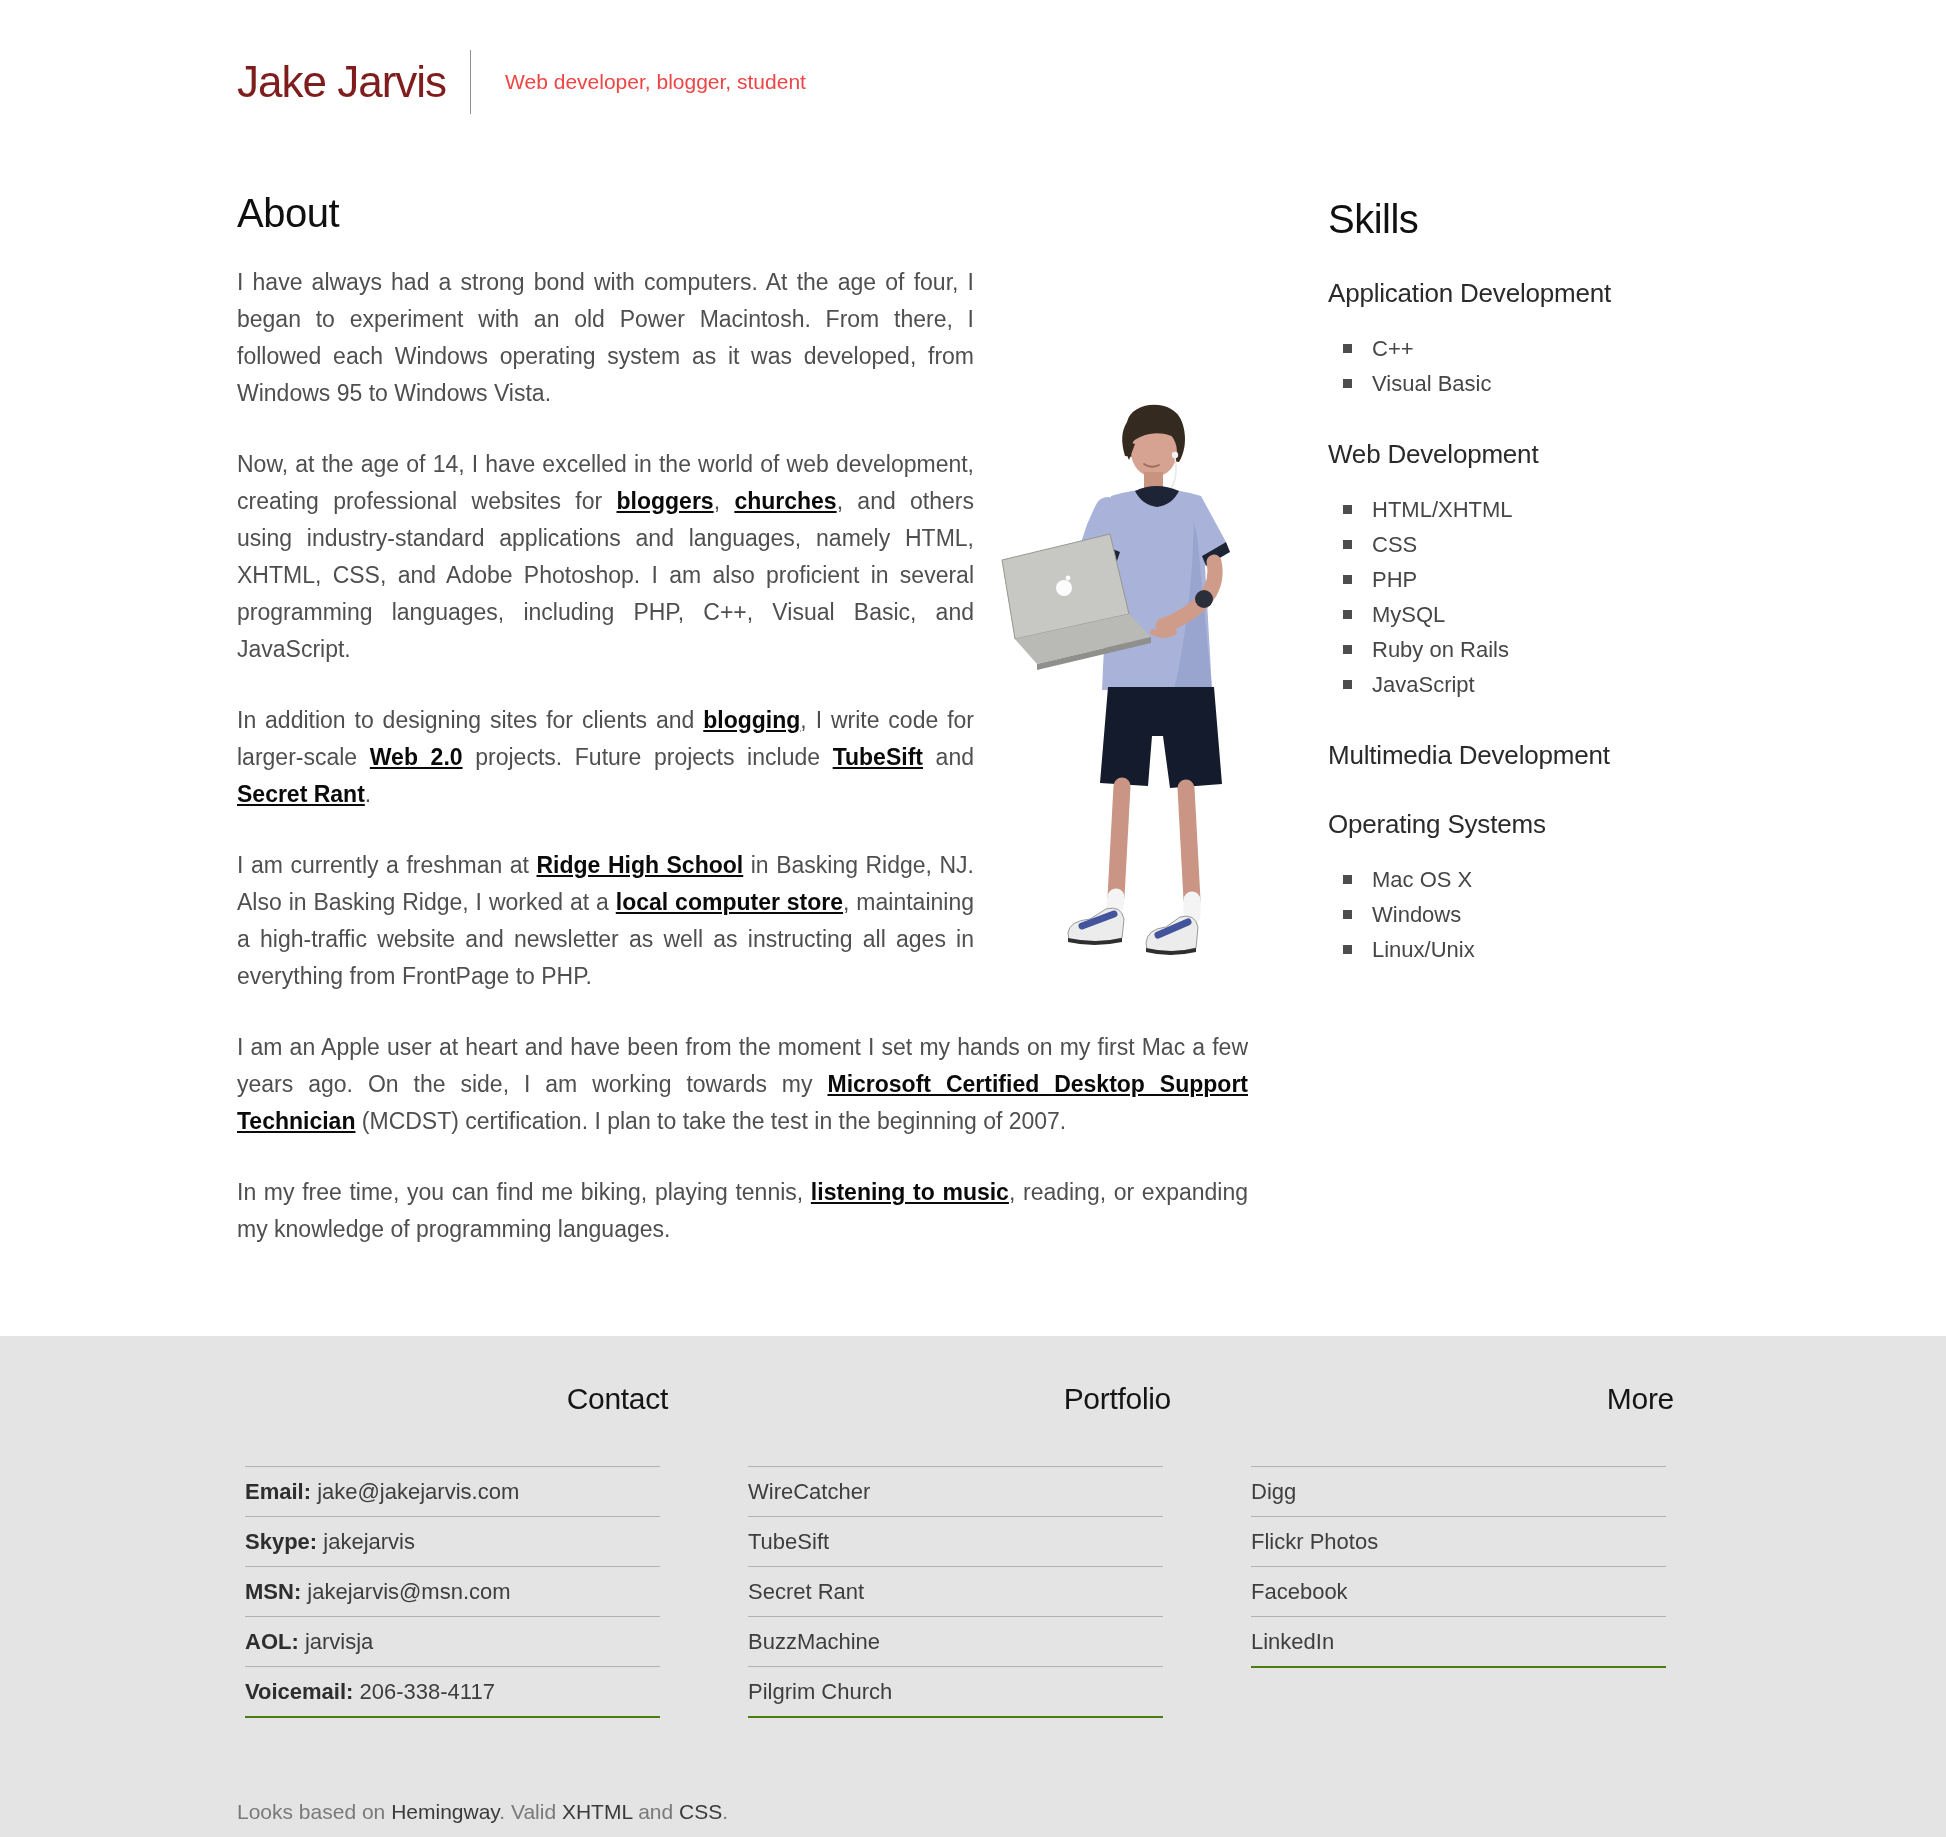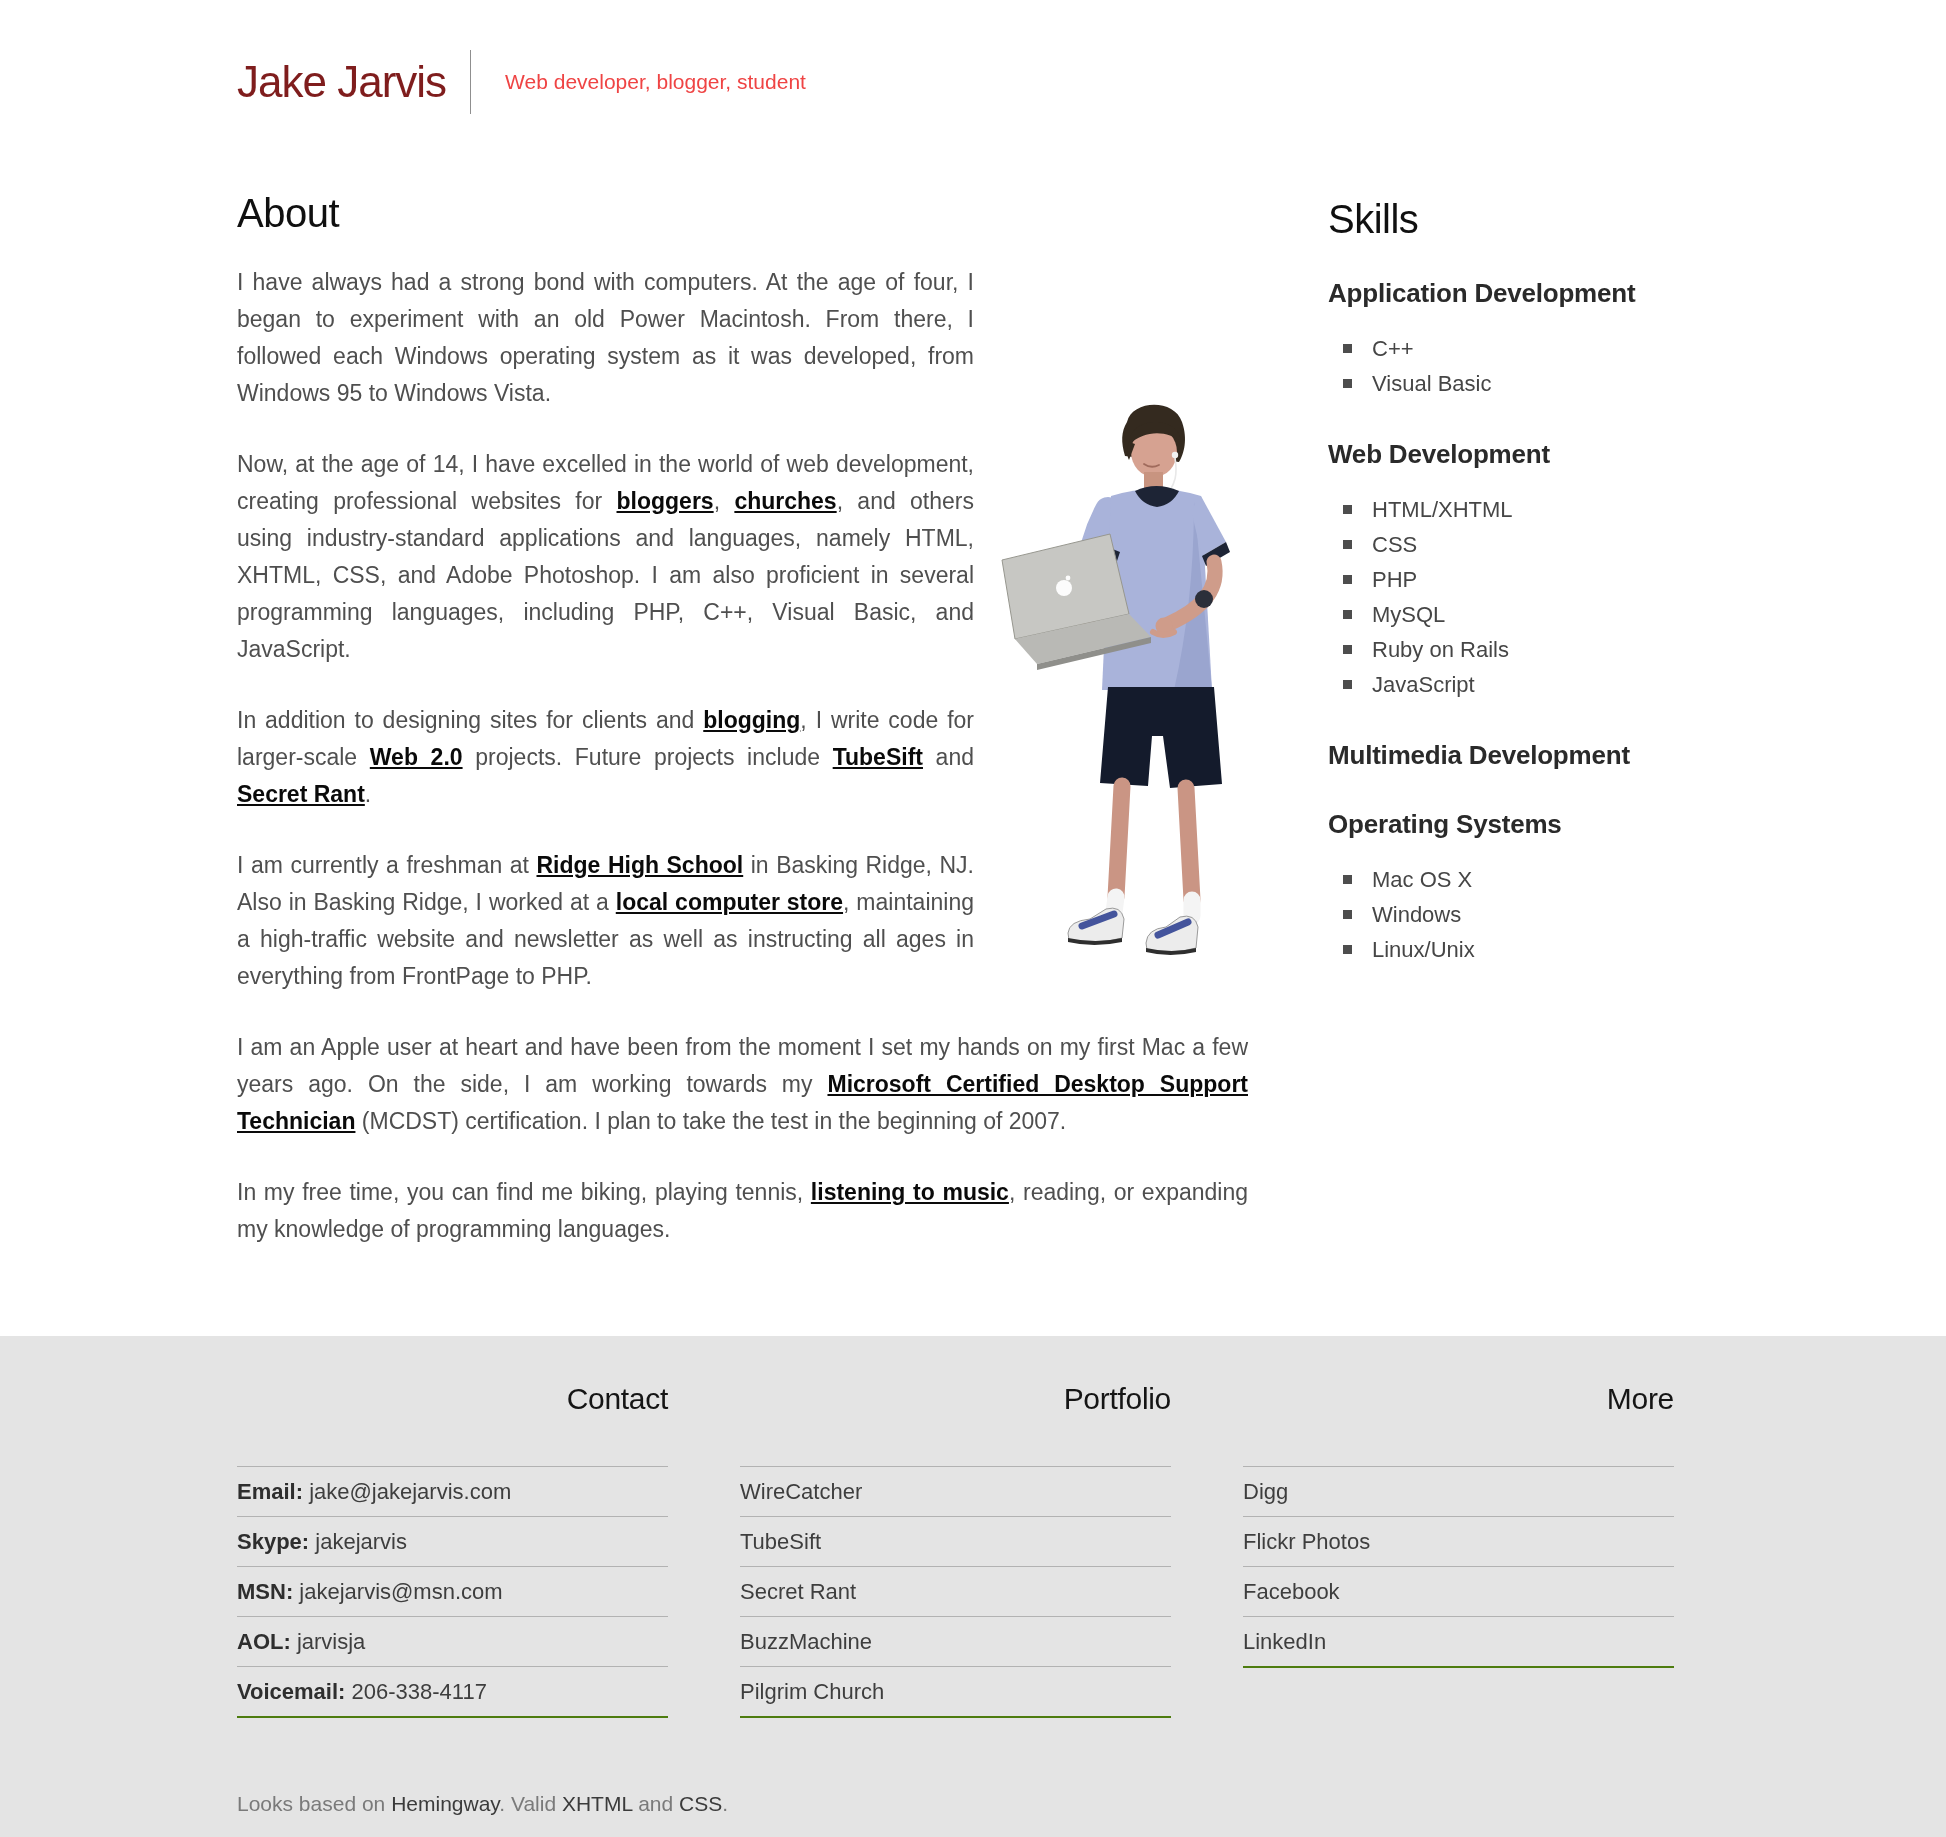--- a/index.html
+++ b/index.html
@@ -18,30 +18,30 @@
   h2.sec { margin:0 0 30px 0; font-size:40px; font-weight:400; color:#101010; letter-spacing:-0.5px; line-height:1.05; }
   .about-col p { margin:0 0 34px 0; font-size:23px; line-height:37px; text-align:justify; color:#4f4f4f; }
   .about-col p:last-child { margin-bottom:0; }
   a.lnk { color:#0a0a0a; font-weight:700; text-decoration:underline; cursor:pointer; }
 
   .figure { float:right; width:250px; height:565px; margin:128px 0 8px 24px; }
 
   
   .skills-col { width:318px; margin-left:80px; }
   .skills-col h2.sec { margin:6px 0 0 0; }
-  .skills-col h3 { margin:38px 0 22px 0; font-size:26px; font-weight:700; color:#2a2a2a; letter-spacing:-0.2px; }
+  .skills-col h3 { margin:38px 0 22px 0; font-size:26px; font-weight:400; color:#2a2a2a; letter-spacing:-0.2px; }
   .skills-col ul { list-style:none; margin:0; padding:0; }
   .skills-col li { position:relative; padding-left:44px; font-size:22px; color:#464646; line-height:35px; }
   .skills-col li::before { content:""; position:absolute; left:15px; top:13px; width:9px; height:9px; background:#4d4d4d; }
 
   
   footer.site { flex:1; margin-top:84px; background:#e4e4e4; padding:46px 272px 60px 237px; }
   .fcols { display:grid; grid-template-columns:431px 431px 431px; column-gap:72px; }
   .fcol h3 { margin:0 0 50px 0; font-size:30px; font-weight:400; color:#151515; letter-spacing:-0.3px;text-align:right; }
-  .fcol ul.rows { list-style:none; margin:0; padding:0; }
+  .fcol ul.rows { list-style:none; margin:8px; padding:0; }
   .fcol ul.rows li { border-top:1px solid #b2b2b2; padding:12px 0 11px 0; font-size:22px; color:#3e3e3e; line-height:26px; }
   .fcol ul.rows li:last-child { border-bottom:2px solid #4d7c0f; }
   .fcol strong { color:#2e2e2e; font-weight:700; }
   .fcol a { color:#3e3e3e; text-decoration:none; cursor:pointer; }
   .credit { margin:74px 0 0 0; font-size:21px; color:#7a7a7a; }
   .credit a { color:#3b3b3b; text-decoration:none; cursor:pointer; }
 </style>
 </head>
 <body>
 

